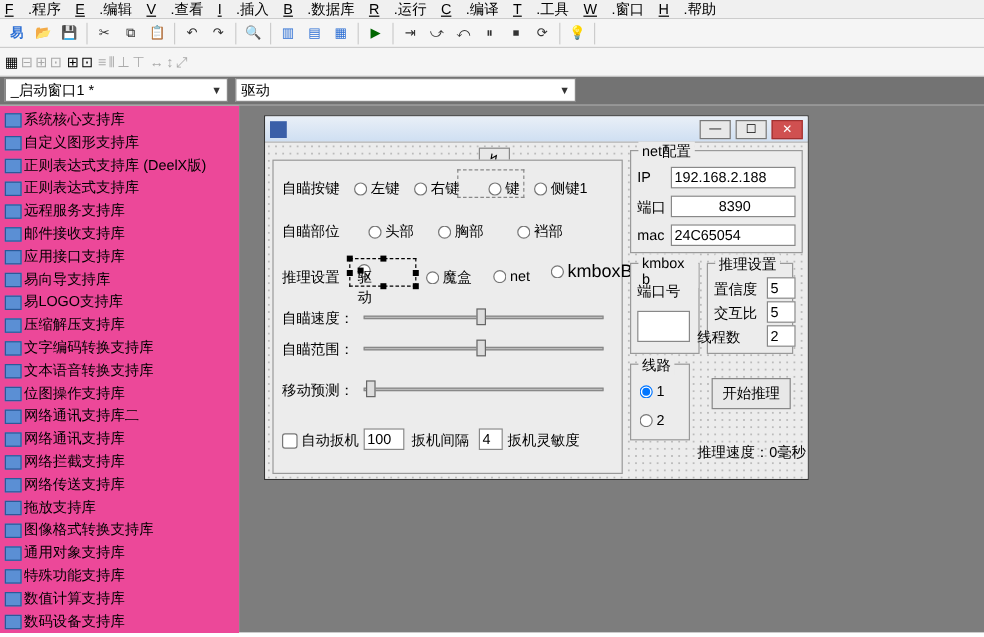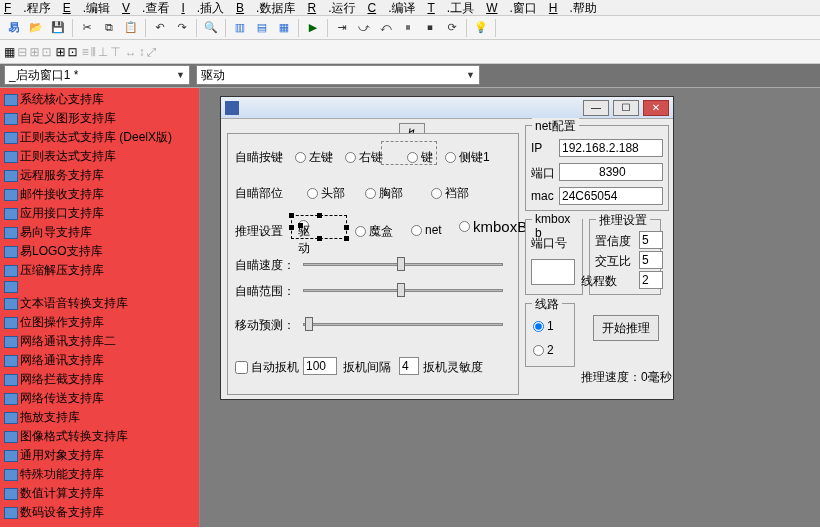--- a/index.html
+++ b/index.html
@@ -23,21 +23,21 @@
 .menubar span { margin-right: 12px; cursor: default; }
 .menubar .hotkey { text-decoration: underline; }
 .toolbar { height: 24px; background: #f5f5f5; border-bottom: 1px solid #ccc; display: flex; align-items: center; padding: 0 4px; gap: 2px; }
 .toolbar .tbtn { width: 20px; height: 20px; display: inline-flex; align-items: center; justify-content: center; font-size: 11px; color: #333; }
 .toolbar .sep { width: 1px; height: 18px; background: #ccc; margin: 0 2px; }
 .toolbar2 { height: 24px; background: #f5f5f5; border-bottom: 1px solid #ccc; display: flex; align-items: center; padding: 0 4px; gap: 2px; }
 .dropdown-row { height: 24px; background: #737373; border-bottom: 1px solid #aaa; display: flex; align-items: flex-end; padding: 2px 4px; gap: 6px; }
 .combo { height: 20px; border: 1px solid #888; background: #fff; font-size: 12px; padding: 0 4px; display: inline-flex; align-items: center; justify-content: space-between; }
 .combo .arrow { font-size: 9px; color: #333; }
 .main { display: flex; height: calc(531px - 20px - 24px - 24px - 24px); }
-.sidebar { width: 200px; border-right: 1px solid #888; overflow-y: auto; background: #ef4444; position: relative; }
+.sidebar { width: 200px; border-right: 1px solid #888; overflow-y: auto; background: #ec4899; position: relative; }
 .sidebar-inner { padding: 2px 0; }
 .lib-item { display: flex; align-items: center; padding: 1px 4px; cursor: default; white-space: nowrap; font-size: 12px; }
 .lib-icon { width: 14px; height: 12px; margin-right: 2px; background: #5b8fd4; border: 1px solid #2b5a9a; display: inline-block; }
 .workspace { flex: 1; background: #7d7d7d; position: relative; }
 .design-window {
   position: absolute;
   left: 20px;
   top: 8px;
   width: 454px;
   height: 304px;
@@ -189,20 +189,21 @@
         <div class="lib-item">
           <span class="lib-icon"></span>
           <span>易LOGO支持库</span>
         </div>
         <div class="lib-item">
           <span class="lib-icon"></span>
           <span>压缩解压支持库</span>
         </div>
         <div class="lib-item">
           <span class="lib-icon"></span>
+          <span>文字编码转换支持库</span>
         </div>
         <div class="lib-item">
           <span class="lib-icon"></span>
           <span>文本语音转换支持库</span>
         </div>
         <div class="lib-item">
           <span class="lib-icon"></span>
           <span>位图操作支持库</span>
         </div>
         <div class="lib-item">

